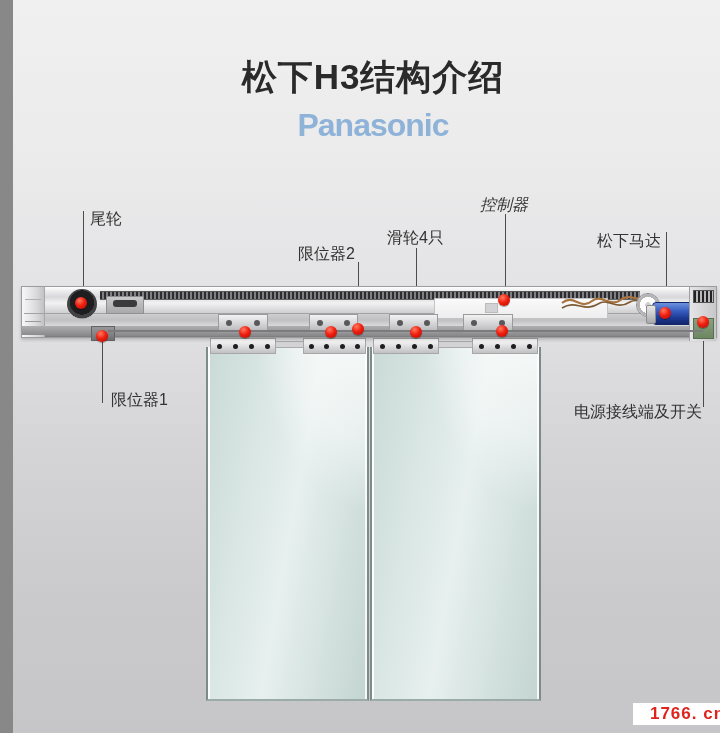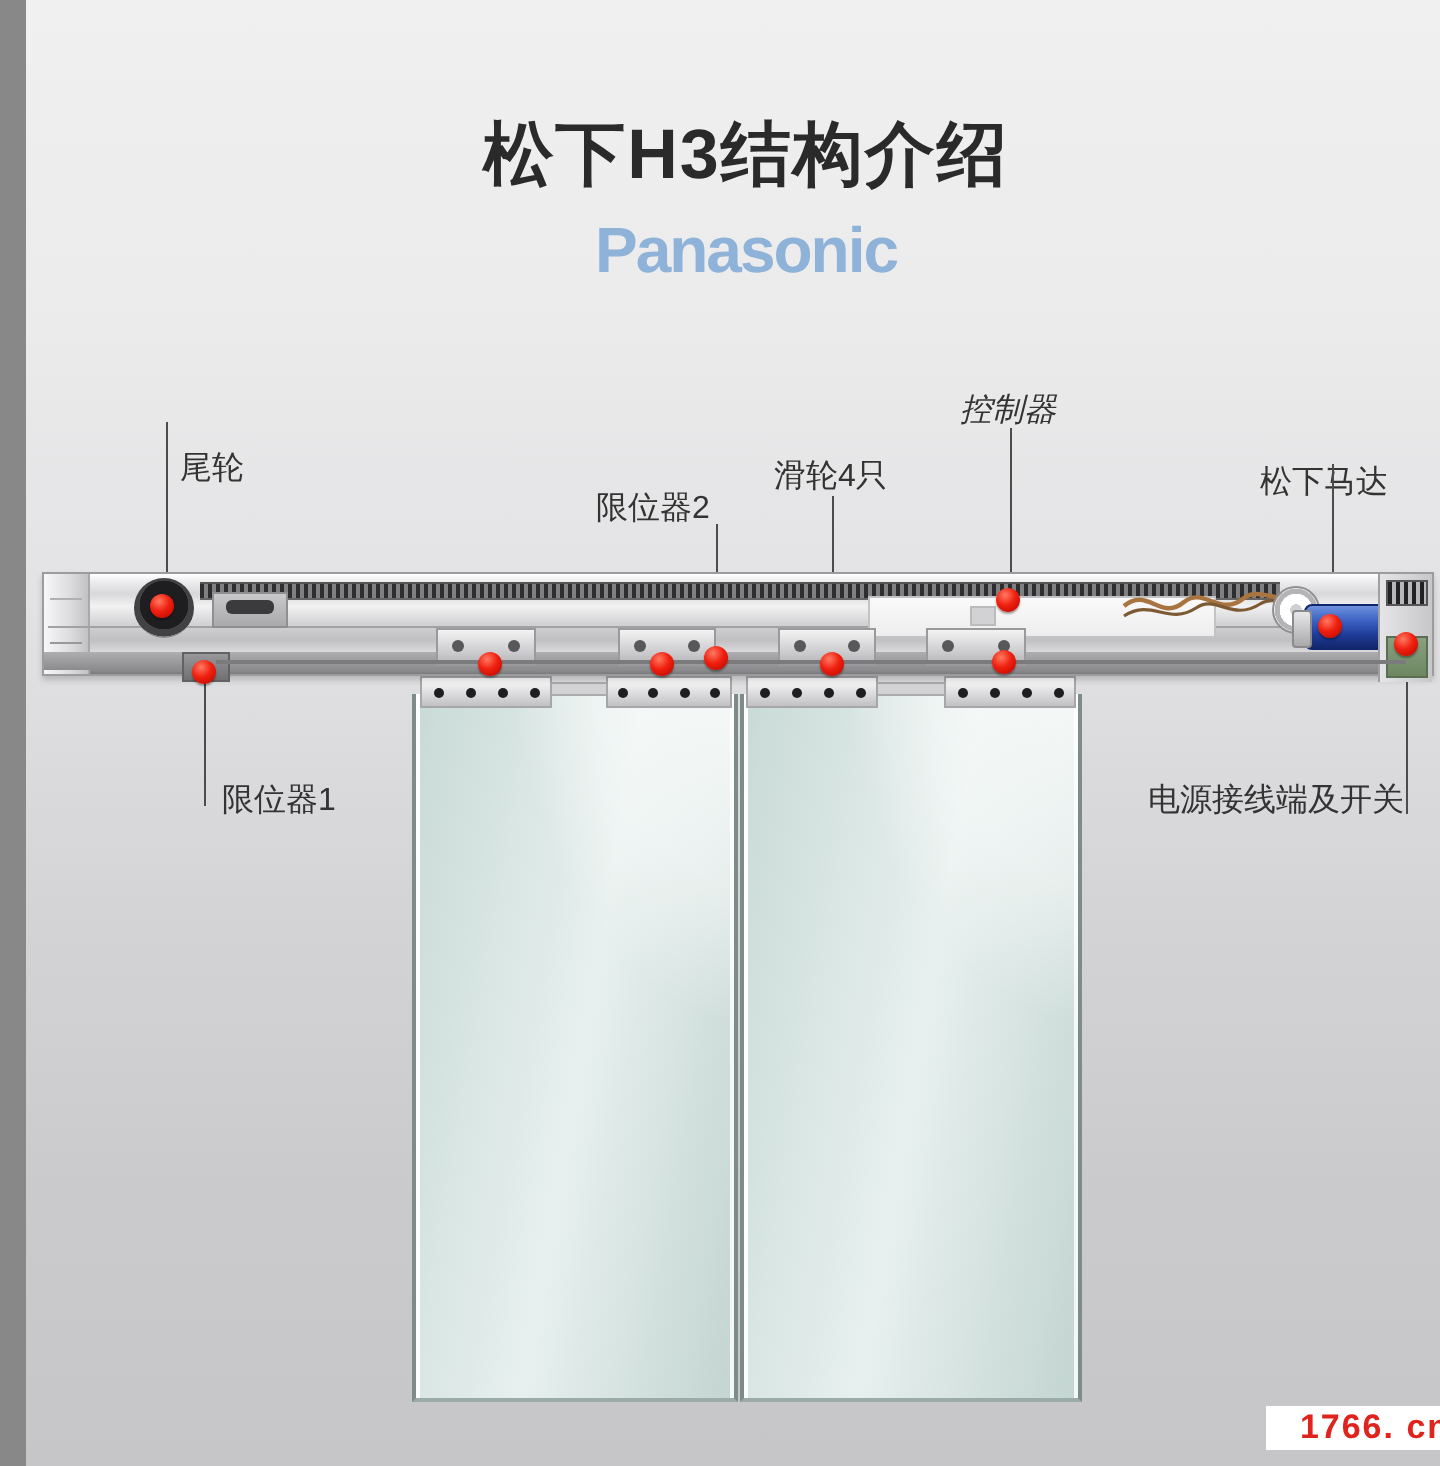--- a/index.html
+++ b/index.html
@@ -84,27 +84,27 @@
     font-family:"Liberation Sans","DejaVu Sans",sans-serif;letter-spacing:1px;text-align:center;}
 </style>
 </head>
 <body>
 
 <div class="canvas">
 
   <div class="title">松下H3结构介绍</div>
   <div class="logo">Panasonic</div>
 
-  <div class="callout" style="left:77px;top:224px;">尾轮</div>
+  <div class="callout" style="left:77px;top:209px;">尾轮</div>
   <div class="callout" style="left:285px;top:244px;">限位器2</div>
   <div class="callout" style="left:374px;top:228px;">滑轮4只</div>
   <div class="callout" style="left:467px;top:195px;font-style:italic;">控制器</div>
-  <div class="callout" style="left:617px;top:231px;">松下马达</div>
+  <div class="callout" style="left:584px;top:231px;">松下马达</div>
   <div class="callout" style="left:98px;top:390px;">限位器1</div>
-  <div class="callout" style="left:561px;top:390px;">电源接线端及开关</div>
+  <div class="callout" style="left:561px;top:402px;">电源接线端及开关</div>
 
   <div class="pline" style="left:70px;top:211px;height:78px;"></div>
   <div class="pline" style="left:345px;top:262px;height:62px;"></div>
   <div class="pline" style="left:403px;top:248px;height:79px;"></div>
   <div class="pline" style="left:492px;top:214px;height:80px;"></div>
   <div class="pline" style="left:653px;top:232px;height:74px;"></div>
   <div class="pline" style="left:89px;top:341px;height:62px;"></div>
   <div class="pline" style="left:690px;top:328px;height:79px;"></div>
 
   <div class="rail">

